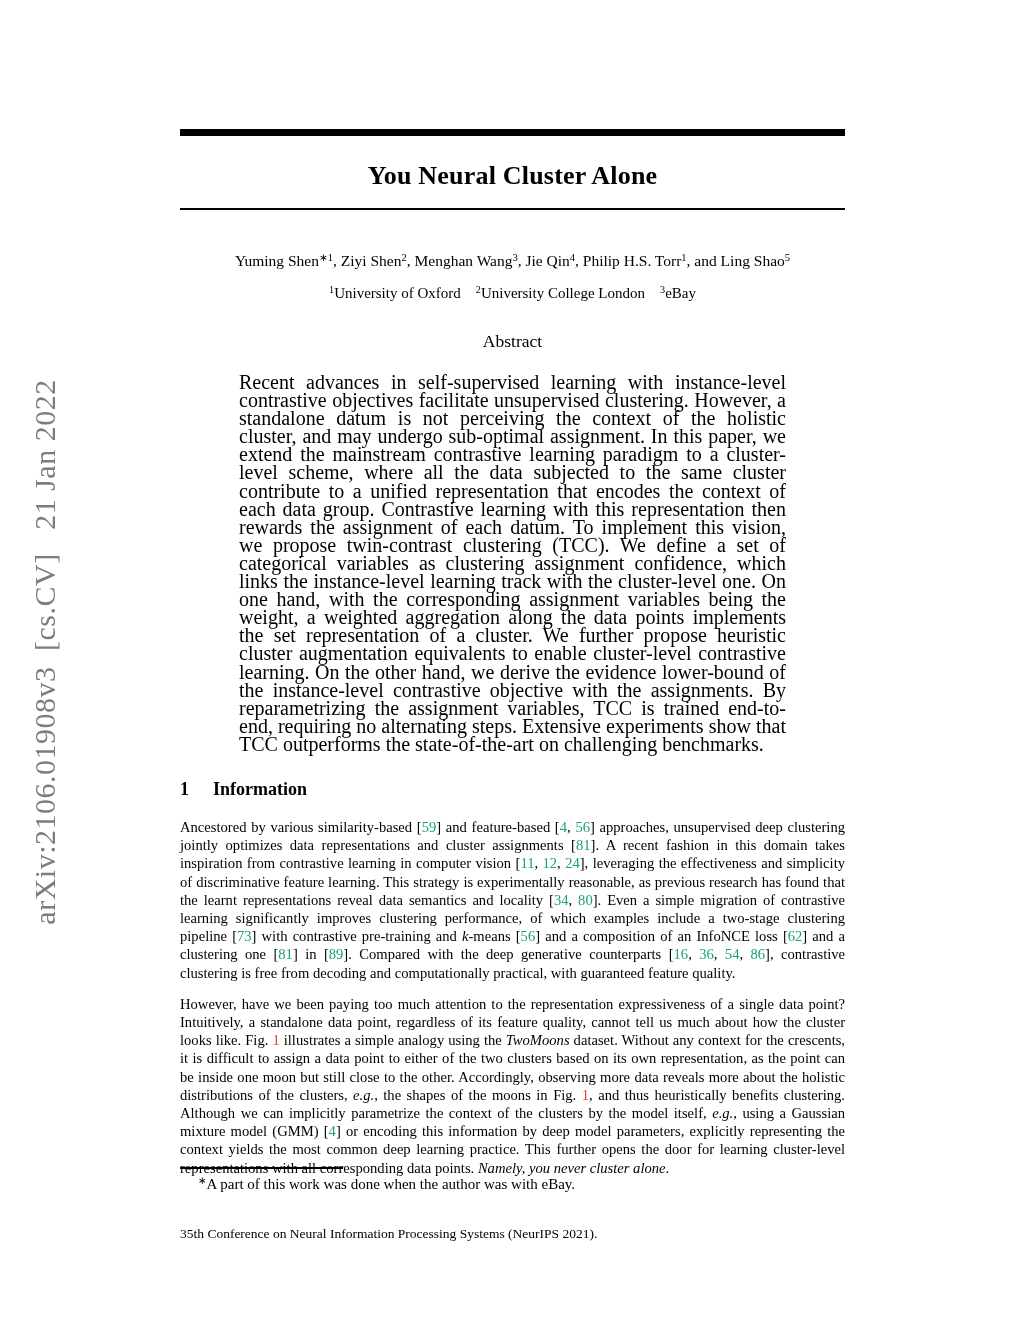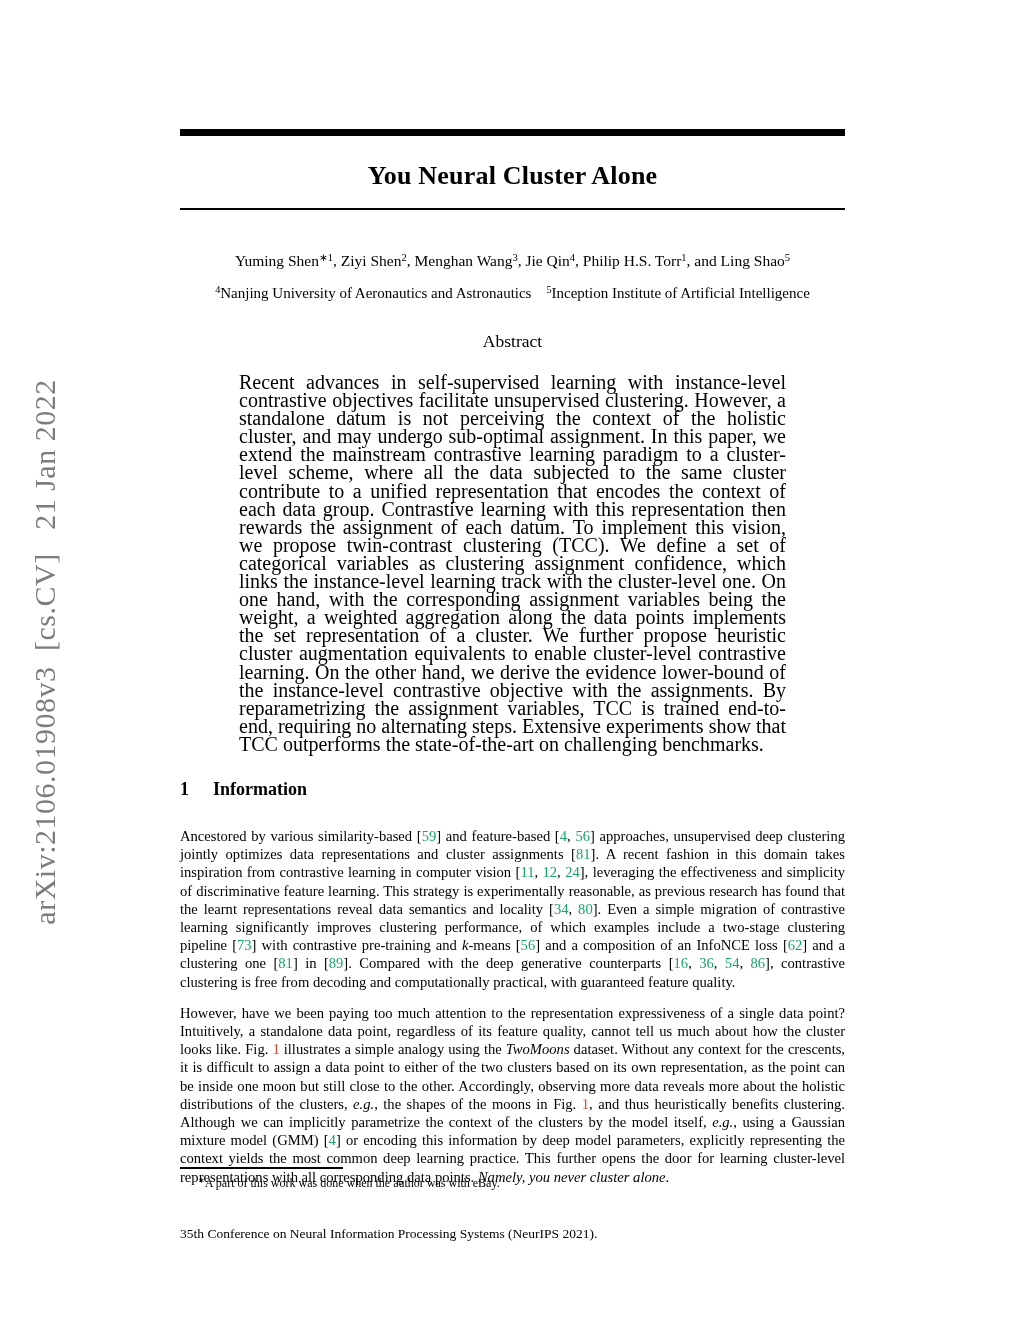--- a/index.html
+++ b/index.html
@@ -39,53 +39,53 @@
     margin: 21px 59px 12px 59px;
     text-align: justify;
     font-size: 20px;
     line-height: 18.1px;
   }
 
   .section-heading { margin-top: 26px; font-size: 18px; font-weight: bold; }
   .sec-num { display: inline-block; margin-right: 24px; }
 
   .body-par {
-    margin-top: 27px;
+    margin-top: 18px;
     text-align: justify;
     font-size: 14.6px;
     line-height: 18.2px;
   }
   .body-par + .body-par { margin-top: 13px; }
 
   .cite { color: var(--citation, #1aa26b); }
   .figref { color: var(--figure-ref, #e2442c); }
   .it { font-style: italic; }
   .sup { font-size: 0.68em; position: relative; top: -0.45em; }
 
   .footnote-rule { position: absolute; left: 180px; top: 1167px; width: 163px; height: 1.5px; background: #000; }
-  .footnote { position: absolute; left: 180px; top: 1176px; width: 665px; font-size: 12px; padding-left: 18px; }
+  .footnote { position: absolute; left: 180px; top: 1176px; width: 665px; font-size: 15px; padding-left: 18px; }
   .conf-footer { position: absolute; left: 180px; top: 1226px; width: 665px; font-size: 13.5px; }
 </style>
 </head>
 <body>
 
 <div class="page">
 
   <div class="arxiv-watermark">arXiv:2106.01908v3 [cs.CV]  21 Jan 2022</div>
 
   <div class="content">
     <div class="top-rule"></div>
 
     <h1 class="title">You Neural Cluster Alone</h1>
 
     <div class="thin-rule"></div>
 
     <p class="authors">Yuming Shen<span class="sup">∗1</span>, Ziyi Shen<span class="sup">2</span>, Menghan Wang<span class="sup">3</span>, Jie Qin<span class="sup">4</span>, Philip H.S. Torr<span class="sup">1</span>, and Ling Shao<span class="sup">5</span></p>
 
-    <p class="affil"><span class="sup">4</span>Nanjing University of Aeronautics and Astronautics <span class="sup">5</span>Inception Institute of Artificial Intelligence</p>
+    <p class="affil"><span class="sup">1</span>University of Oxford <span class="sup">2</span>University College London <span class="sup">3</span>eBay</p>
 
 
     <h2 class="abstract-heading">Abstract</h2>
     <p class="abstract-body">Recent advances in self-supervised learning with instance-level contrastive objectives facilitate unsupervised clustering. However, a standalone datum is not perceiving the context of the holistic cluster, and may undergo sub-optimal assignment. In this paper, we extend the mainstream contrastive learning paradigm to a cluster-level scheme, where all the data subjected to the same cluster contribute to a unified representation that encodes the context of each data group. Contrastive learning with this representation then rewards the assignment of each datum. To implement this vision, we propose twin-contrast clustering (TCC). We define a set of categorical variables as clustering assignment confidence, which links the instance-level learning track with the cluster-level one. On one hand, with the corresponding assignment variables being the weight, a weighted aggregation along the data points implements the set representation of a cluster. We further propose heuristic cluster augmentation equivalents to enable cluster-level contrastive learning. On the other hand, we derive the evidence lower-bound of the instance-level contrastive objective with the assignments. By reparametrizing the assignment variables, TCC is trained end-to-end, requiring no alternating steps. Extensive experiments show that TCC outperforms the state-of-the-art on challenging benchmarks.</p>
 
     <h2 class="section-heading"><span class="sec-num">1</span><span>Information</span></h2>
 
     <p class="body-par">Ancestored by various similarity-based [<span class="cite">59</span>] and feature-based [<span class="cite">4</span>, <span class="cite">56</span>] approaches, unsupervised deep clustering jointly optimizes data representations and cluster assignments [<span class="cite">81</span>]. A recent fashion in this domain takes inspiration from contrastive learning in computer vision [<span class="cite">11</span>, <span class="cite">12</span>, <span class="cite">24</span>], leveraging the effectiveness and simplicity of discriminative feature learning. This strategy is experimentally reasonable, as previous research has found that the learnt representations reveal data semantics and locality [<span class="cite">34</span>, <span class="cite">80</span>]. Even a simple migration of contrastive learning significantly improves clustering performance, of which examples include a two-stage clustering pipeline [<span class="cite">73</span>] with contrastive pre-training and <span class="it">k</span>-means [<span class="cite">56</span>] and a composition of an InfoNCE loss [<span class="cite">62</span>] and a clustering one [<span class="cite">81</span>] in [<span class="cite">89</span>]. Compared with the deep generative counterparts [<span class="cite">16</span>, <span class="cite">36</span>, <span class="cite">54</span>, <span class="cite">86</span>], contrastive clustering is free from decoding and computationally practical, with guaranteed feature quality.</p>
     <p class="body-par">However, have we been paying too much attention to the representation expressiveness of a single data point? Intuitively, a standalone data point, regardless of its feature quality, cannot tell us much about how the cluster looks like. Fig. <span class="figref">1</span> illustrates a simple analogy using the <span class="it">TwoMoons</span> dataset. Without any context for the crescents, it is difficult to assign a data point to either of the two clusters based on its own representation, as the point can be inside one moon but still close to the other. Accordingly, observing more data reveals more about the holistic distributions of the clusters, <span class="it">e.g.</span>, the shapes of the moons in Fig. <span class="figref">1</span>, and thus heuristically benefits clustering. Although we can implicitly parametrize the context of the clusters by the model itself, <span class="it">e.g.</span>, using a Gaussian mixture model (GMM) [<span class="cite">4</span>] or encoding this information by deep model parameters, explicitly representing the context yields the most common deep learning practice. This further opens the door for learning cluster-level representations with all corresponding data points. <span class="it">Namely, you never cluster alone</span>.</p>
   </div>

